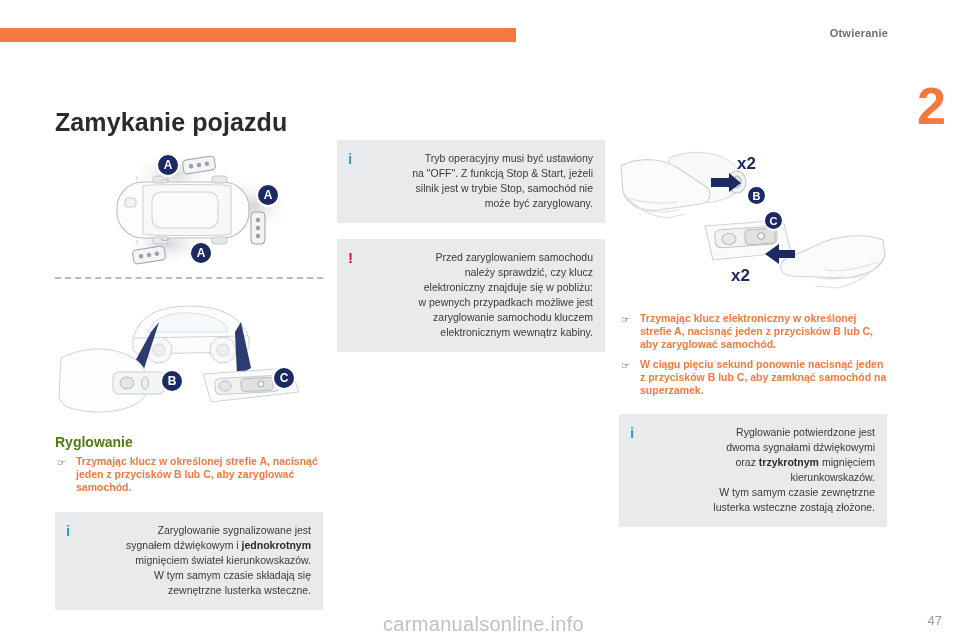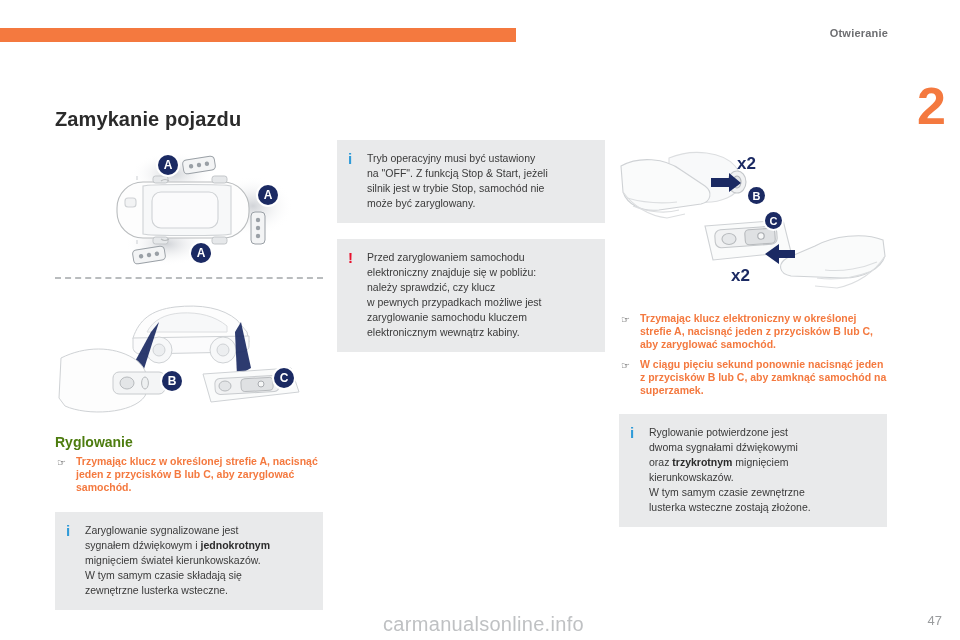--- a/index.html
+++ b/index.html
@@ -27,21 +27,21 @@
     background:#ffffff;
   }
   .chapter-num{
     position:absolute;right:14px;top:80px;
     font-size:52px;line-height:52px;font-weight:bold;color:#f4793f;
   }
 
   
   .page-title{
     position:absolute;left:55px;top:108px;
-    font-size:20px;font-weight:bold;color:#2b2b2b;
+    font-size:25px;font-weight:bold;color:#2b2b2b;
     letter-spacing:.1px;
   }
 
   
   .col{position:absolute;top:140px;width:268px;}
   .col-left{left:55px;}
   .col-mid{left:337px;}
   .col-right{left:619px;}
 
   
@@ -100,21 +100,21 @@
     box-sizing:border-box;
     font-size:10.5px;line-height:15px;color:#3a3a3a;
   }
   .note .ic{
     position:absolute;left:11px;top:11px;
     font-weight:bold;
   }
   .note .ic.info{color:#2f9bd8;font-size:15px;line-height:15px;}
   .note .ic.warn{color:#e8112d;font-size:15px;line-height:15px;}
   .note b{font-weight:bold;color:#2b2b2b;}
-  .note .line{display:block;}
+  .note .line{display:block;text-align:right;}
 
   .spacer-sm{height:11px;}
   .spacer-md{height:16px;}
 
   
   .watermark{
     position:absolute;left:7px;right:0;bottom:4px;
     text-align:center;
     font-size:20px;color:#bfc1c3;
     letter-spacing:.3px;
@@ -261,22 +261,22 @@
       <span class="line">na "OFF". Z funkcją Stop &amp; Start, jeżeli</span>
       <span class="line">silnik jest w trybie Stop, samochód nie</span>
       <span class="line">może być zaryglowany.</span>
     </div>
 
     <div class="spacer-md"></div>
 
     <div class="note">
       <span class="ic warn">!</span>
       <span class="line">Przed zaryglowaniem samochodu</span>
+      <span class="line">należy sprawdzić, czy klucz</span>
       <span class="line">elektroniczny znajduje się w pobliżu:</span>
-      <span class="line">należy sprawdzić, czy klucz</span>
       <span class="line">w pewnych przypadkach możliwe jest</span>
       <span class="line">zaryglowanie samochodu kluczem</span>
       <span class="line">elektronicznym wewnątrz kabiny.</span>
     </div>
   </div>
 
   <div class="col col-right">
 
     <div class="figure fig-right">
       <svg width="268" height="172" viewBox="0 0 268 172">

